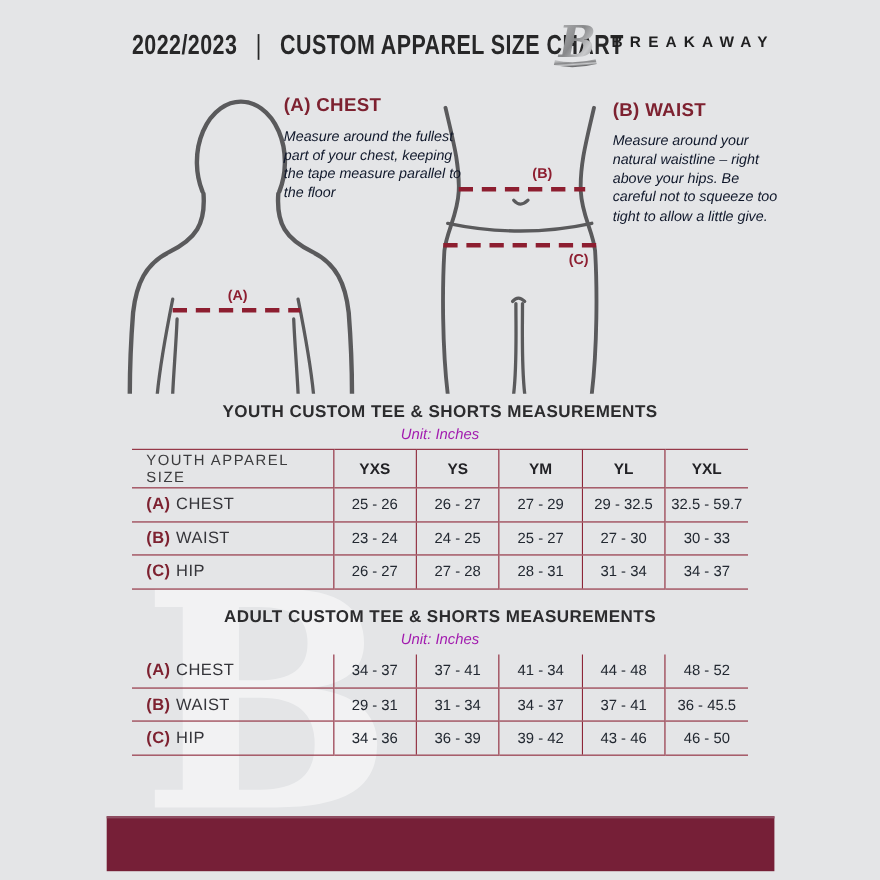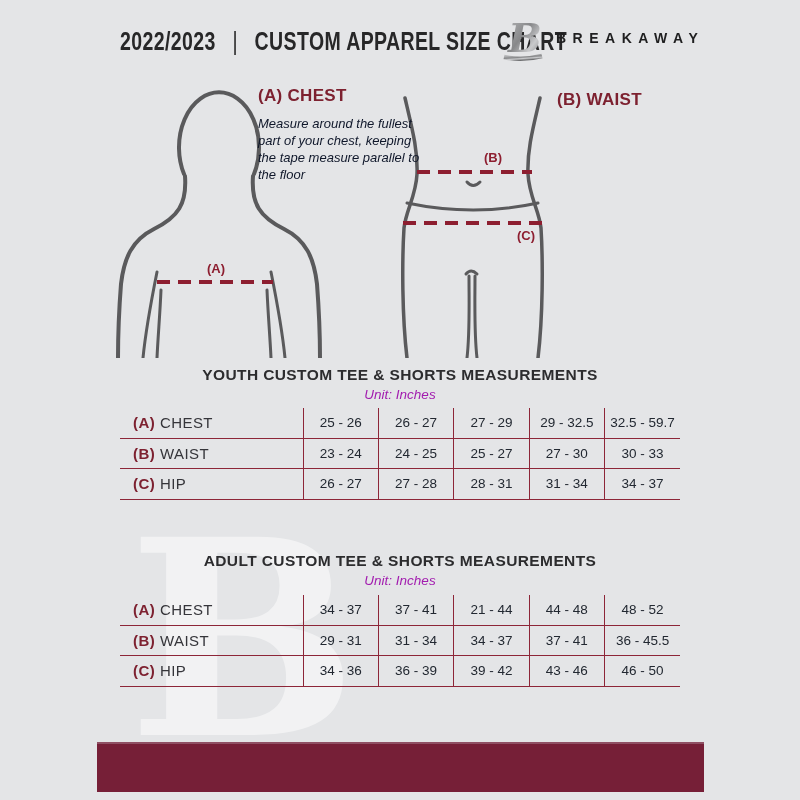--- a/index.html
+++ b/index.html
@@ -123,38 +123,47 @@
   <line x1="10" y1="127" x2="149" y2="127" stroke="#8d1e30" stroke-width="4" stroke-dasharray="13 8"></line>
   <text x="133" y="144" text-anchor="middle" font-family="Liberation Sans, sans-serif" font-weight="bold" font-size="13" fill="#8d1e30">(C)</text>
 </svg>
 
 <div class="abs block-a">
   <div class="instr-h">(A) CHEST</div>
   <div class="instr-p">Measure around the fullest part of your chest, keeping the tape measure parallel to the floor</div>
 </div>
 <div class="abs block-b">
   <div class="instr-h">(B) WAIST</div>
+  <div class="instr-p">Measure around your natural waistline – right above your hips. Be careful not to squeeze too tight to allow a little give.</div>
 </div>
 <div class="abs block-c">
 </div>
 
 <div class="abs sec-title" style="top:366px;">YOUTH CUSTOM TEE &amp; SHORTS MEASUREMENTS</div>
 <div class="abs sec-unit" style="top:387px;">Unit: Inches</div>
 
 <div class="abs tbl-wrap" style="top:408px;">
   <table>
     <colgroup>
         <col class="lab">
         <col>
         <col>
         <col>
         <col>
         <col>
       </colgroup>
     <tbody>
+        <tr class="hd">
+      <td class="lab-h">YOUTH APPAREL SIZE</td>
+      <td class="size-h v">YXS</td>
+      <td class="size-h v">YS</td>
+      <td class="size-h v">YM</td>
+      <td class="size-h v">YL</td>
+      <td class="size-h v">YXL</td>
+    </tr>
     <tr class="bd">
       <td class="row-lab"><span class="pfx">(A)</span><span>CHEST</span></td>
       <td class="val v">25 - 26</td>
       <td class="val v">26 - 27</td>
       <td class="val v">27 - 29</td>
       <td class="val v">29 - 32.5</td>
       <td class="val v">32.5 - 59.7</td>
     </tr>
     <tr class="bd">
       <td class="row-lab"><span class="pfx">(B)</span><span>WAIST</span></td>
@@ -187,21 +196,21 @@
         <col>
         <col>
         <col>
         <col>
       </colgroup>
     <tbody>
     <tr class="bd">
       <td class="row-lab"><span class="pfx">(A)</span><span>CHEST</span></td>
       <td class="val v">34 - 37</td>
       <td class="val v">37 - 41</td>
-      <td class="val v">21 - 44</td>
+      <td class="val v">41 - 34</td>
       <td class="val v">44 - 48</td>
       <td class="val v">48 - 52</td>
     </tr>
     <tr class="bd">
       <td class="row-lab"><span class="pfx">(B)</span><span>WAIST</span></td>
       <td class="val v">29 - 31</td>
       <td class="val v">31 - 34</td>
       <td class="val v">34 - 37</td>
       <td class="val v">37 - 41</td>
       <td class="val v">36 - 45.5</td>

